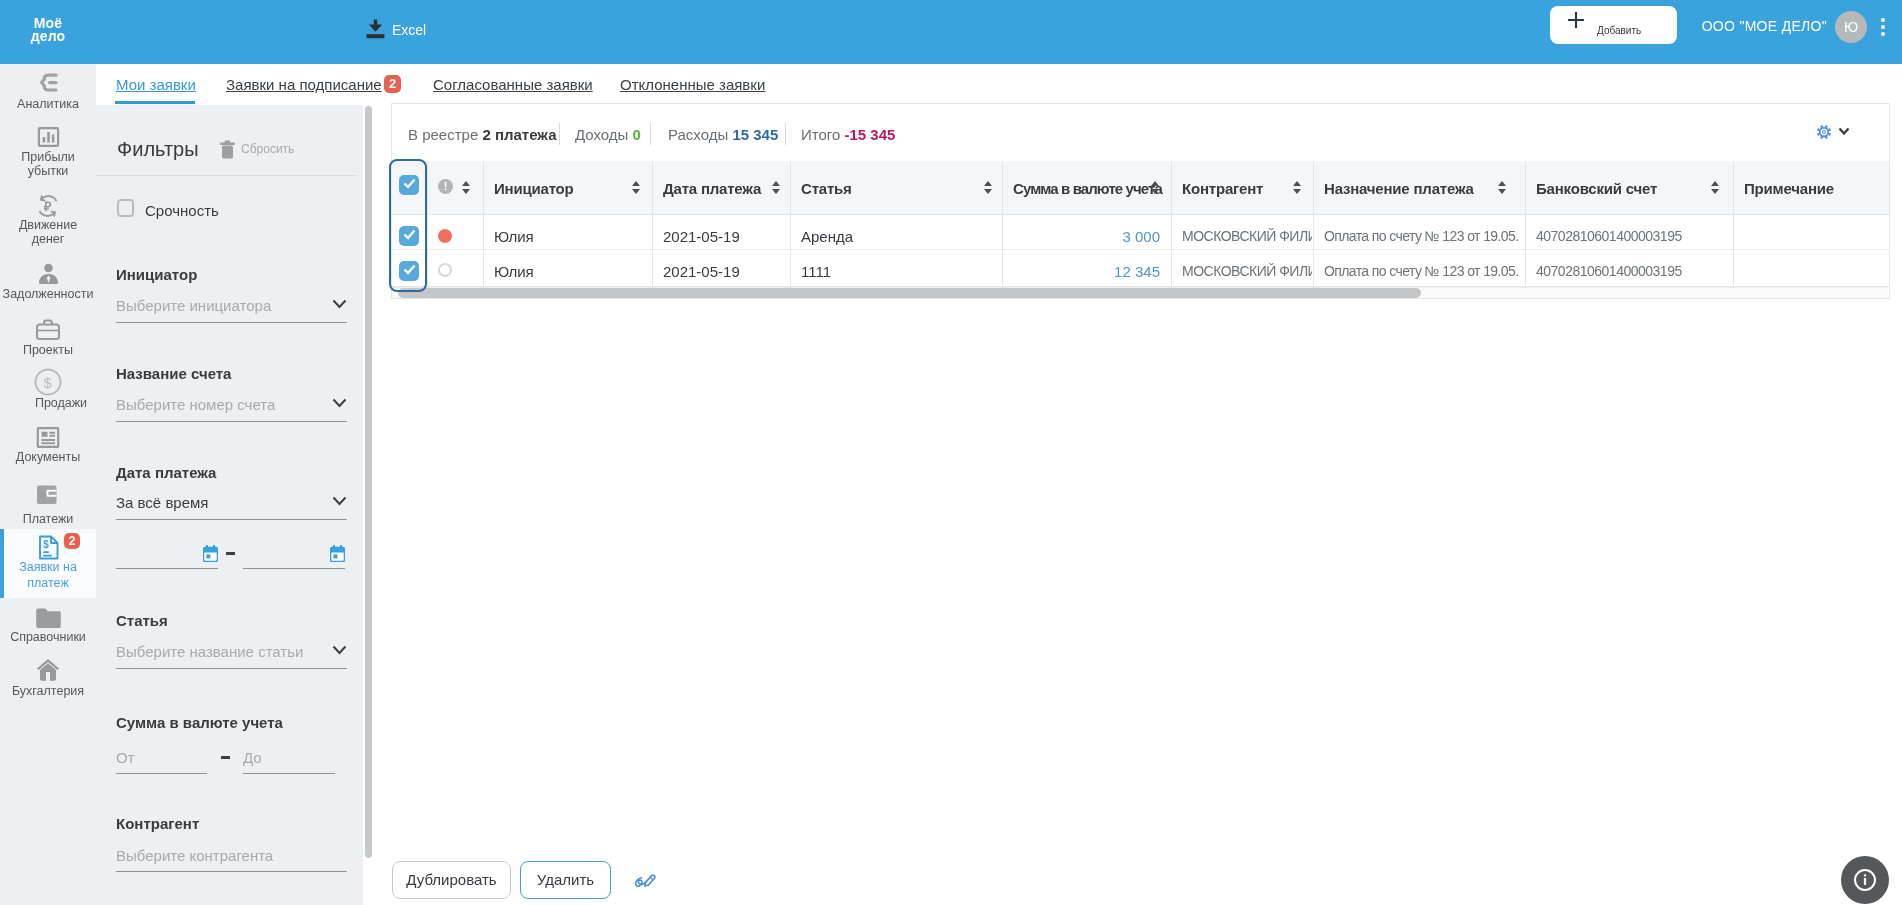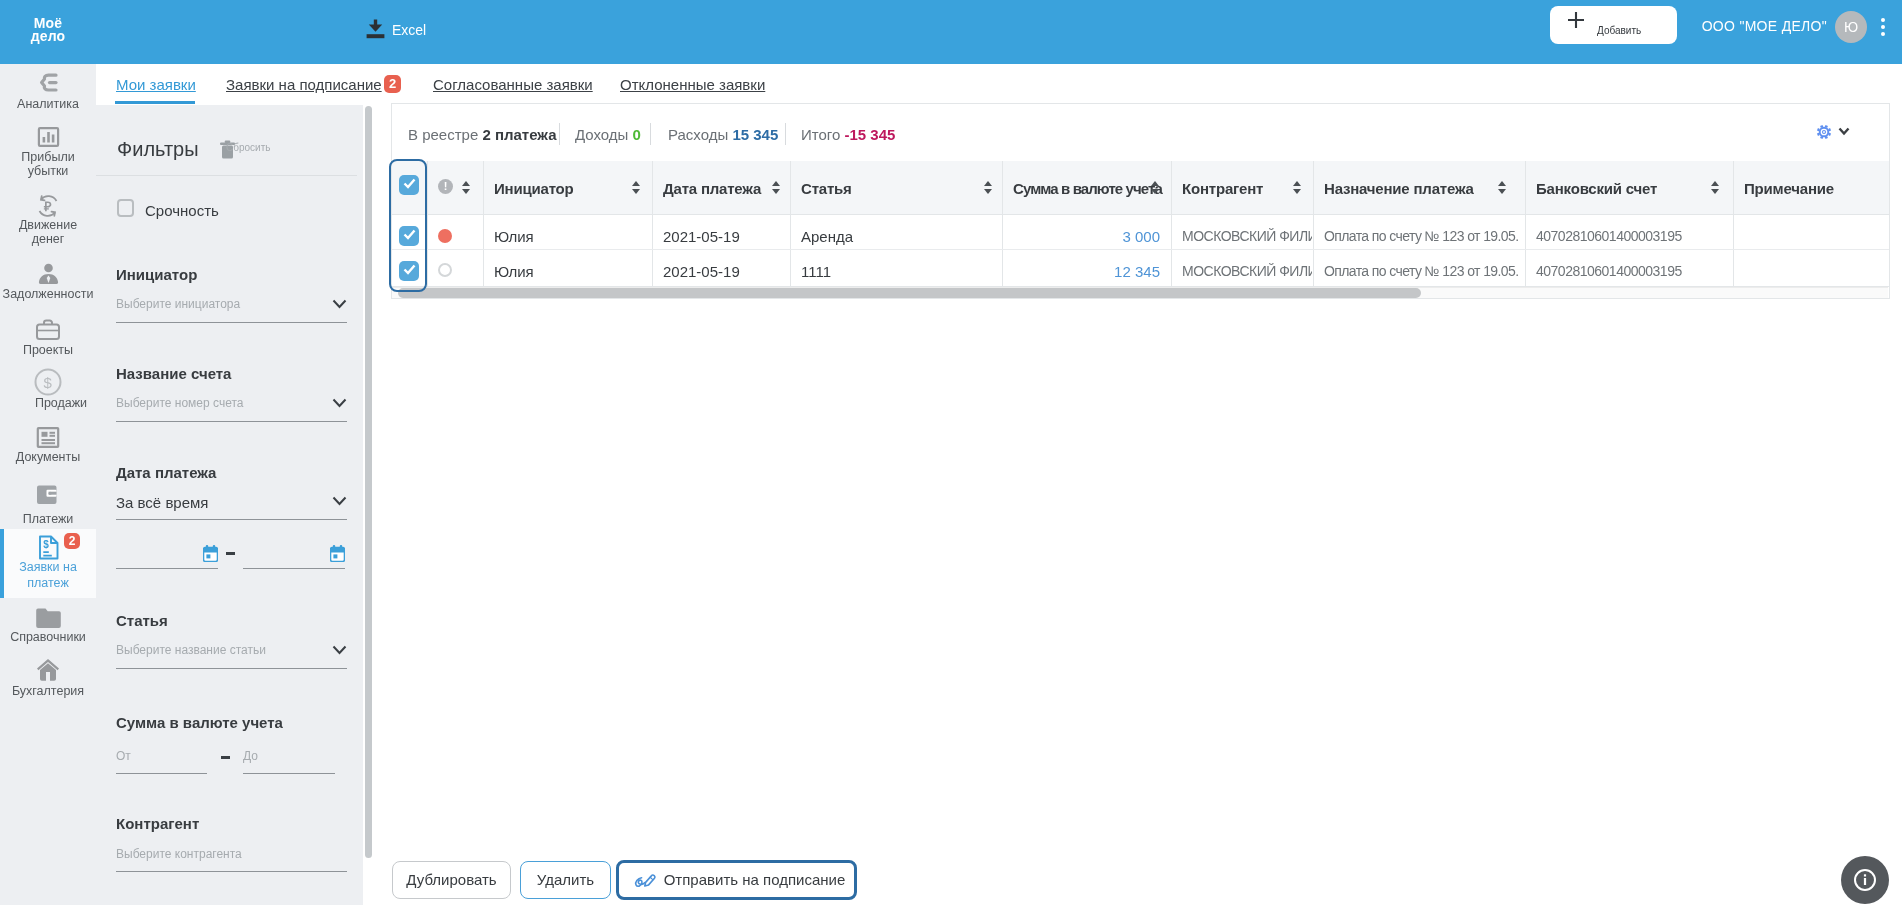--- a/index.html
+++ b/index.html
@@ -33,27 +33,27 @@
   .sideitem { width:96px; text-align:center; color:#54585c; font-size:12.5px; line-height:13.5px; }
   .sicon { left:0; width:96px; text-align:center; }
   #active-item { left:0; top:529px; width:96px; height:69px; background:#fafbfc; border-left:4px solid #3aa1dc; }
   .sideitem.blue { color:#4ba1d9; }
   #sbadge { left:64px; top:533px; width:16px; height:16px; background:#e9604e; border-radius:5px; color:#fff; font-size:12px; font-weight:700; text-align:center; line-height:16px; }
 
   
   #filter { left:96px; top:105px; width:267px; height:800px; background:#edeff2; }
   #fscroll { left:365px; top:106px; width:7px; height:752px; background:#c5c9cc; border-radius:3.5px; }
   #ftitle { left:117px; top:138px; font-size:20px; color:#383c40; }
-  #freset { left:226px; top:142px; font-size:10px; color:#a6abaf; }
+  #freset { left:241px; top:142px; font-size:12px; color:#a6abaf; }
   #ftrash { left:219px; top:140px; }
   #fdivider { left:96px; top:175px; width:261px; height:1px; background:#dcdfe2; }
   #fcheck { left:117px; top:199px; width:17px; height:18px; border:2px solid #b9bdc0; border-radius:4px; }
   #fchecklabel { left:145px; top:202px; font-size:15px; color:#383c40; }
   .flabel { left:116px; font-size:15px; font-weight:700; color:#383c40; }
-  .finput { left:116px; font-size:12px; color:#a6abaf; }
+  .finput { left:116px; font-size:15px; color:#a6abaf; }
   .fvalue { left:116px; font-size:15px; color:#383c40; }
   .fline { left:116px; width:231px; height:1px; background:#8e9398; }
   .fchev { left:332px; }
 
   
   #panel { left:391px; top:103px; width:1499px; height:196px; background:#fff; border:1px solid #e3e6e8; }
   .sumtext { top:126px; font-size:15px; color:#6b7075; white-space:nowrap; }
   .sumtext b { color:#383c40; }
   .sumsep { top:123px; width:1px; height:22px; background:#d8dbde; }
   #gear { left:1816px; top:124px; }
@@ -422,21 +422,20 @@
   <div class="rcell gray abs" style="left:1182px; top:263px; width:130px; overflow:hidden;">МОСКОВСКИЙ ФИЛИ</div>
   <div class="rcell gray abs" style="left:1324px; top:263px; width:196px; overflow:hidden; letter-spacing:-0.6px;">Оплата по счету № 123 от 19.05.</div>
   <div class="rcell gray abs" style="left:1536px; top:263px">40702810601400003195</div>
 
   <div id="hscroll-track" class="abs"></div>
   <div id="hscroll" class="abs"></div>
   <div id="colsel" class="abs"></div>
 
   <div id="btn1" class="btn abs">Дублировать</div>
   <div id="btn2" class="btn abs">Удалить</div>
-  <div id="btn3" class="btn abs"><span>Отправить на подписание</span></div>
   <svg id="peniconwrap" class="abs" width="24" height="22" viewBox="0 0 24 22">
     <g stroke="#4a90d8" stroke-width="1.6" fill="none" stroke-linecap="round" stroke-linejoin="round">
       <path d="M8.6 8.8 C4.8 9.2 1.6 13.2 3.0 15.9 C4.3 18.4 8.2 17.3 8.9 13.9 C9.5 11.1 6.6 10.1 5.5 12.4 C4.7 14.2 6.3 15.9 9.3 15.2 C10.4 15.0 11.0 14.4 11.6 13.7"></path>
       <path d="M12.6 13.4 L18.6 6.6 A1.6 1.6 0 0 1 21.0 6.5 L21.4 6.9 A1.7 1.7 0 0 1 21.5 9.2 L15.6 15.9 L11.8 17.0 Z"></path>
       <path d="M17.2 8.3 L19.5 10.4" stroke-width="1.2"></path>
     </g>
   </svg>
 
   <div id="infobtn" class="abs"></div>
   <svg class="abs" style="left:1853px; top:868px" width="24" height="24" viewBox="0 0 24 24">

